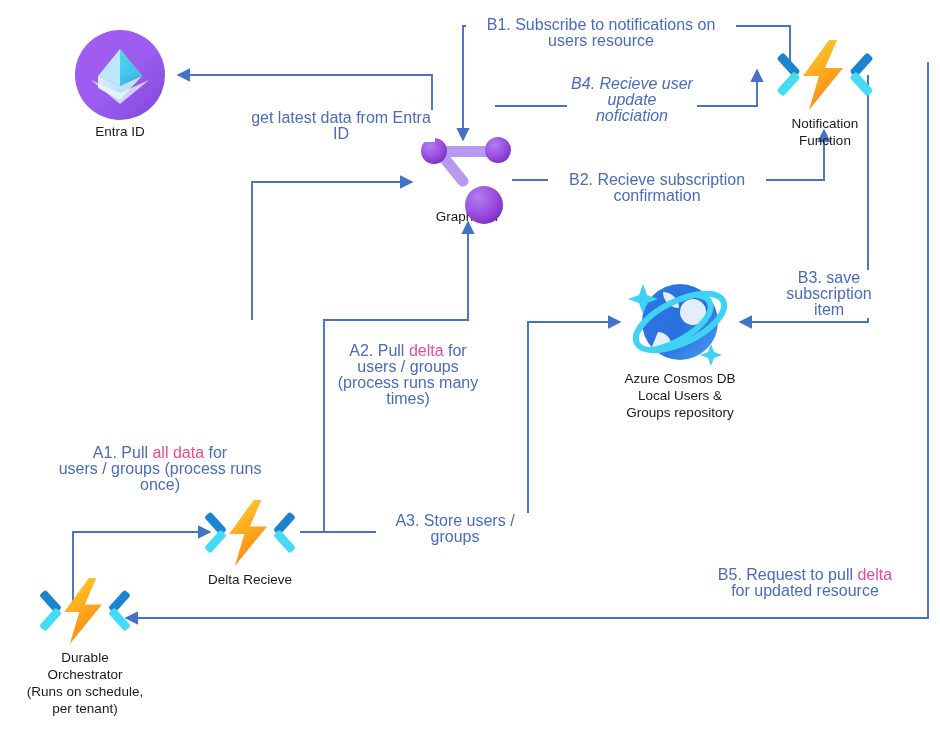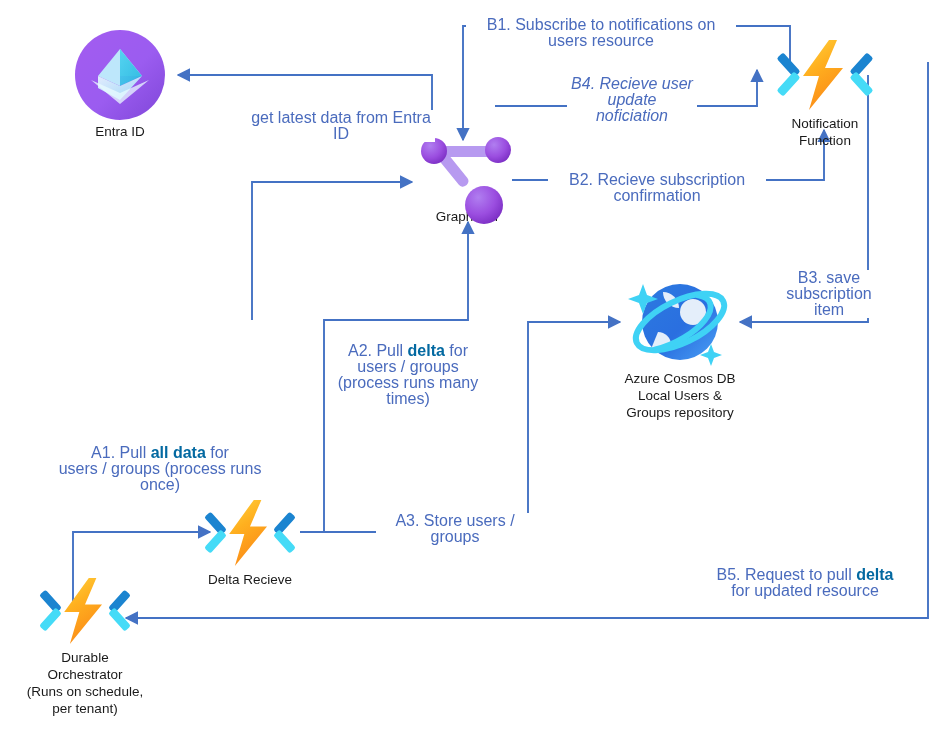--- a/index.html
+++ b/index.html
@@ -47,22 +47,22 @@
     font-family: "Liberation Sans", sans-serif;
     font-size: 16px;
     color: #4a6bbd;
     line-height: 16px;
     text-align: center;
     white-space: pre-line;
     background: #ffffff;
     padding: 0 3px;
   }
   .edge-label b {
-    font-weight: bold;
-    color: #0369a1;
+    font-weight: normal;
+    color: #ec4899;
   }
 </style>
 </head>
 <body>
 
 <div id="canvas">
 
   <svg id="wires" viewBox="0 0 940 756" width="940" height="756">
     <defs>
       <marker id="arrow" viewBox="0 0 10 10" refX="9" refY="5" markerWidth="7" markerHeight="7" orient="auto-start-reverse">

